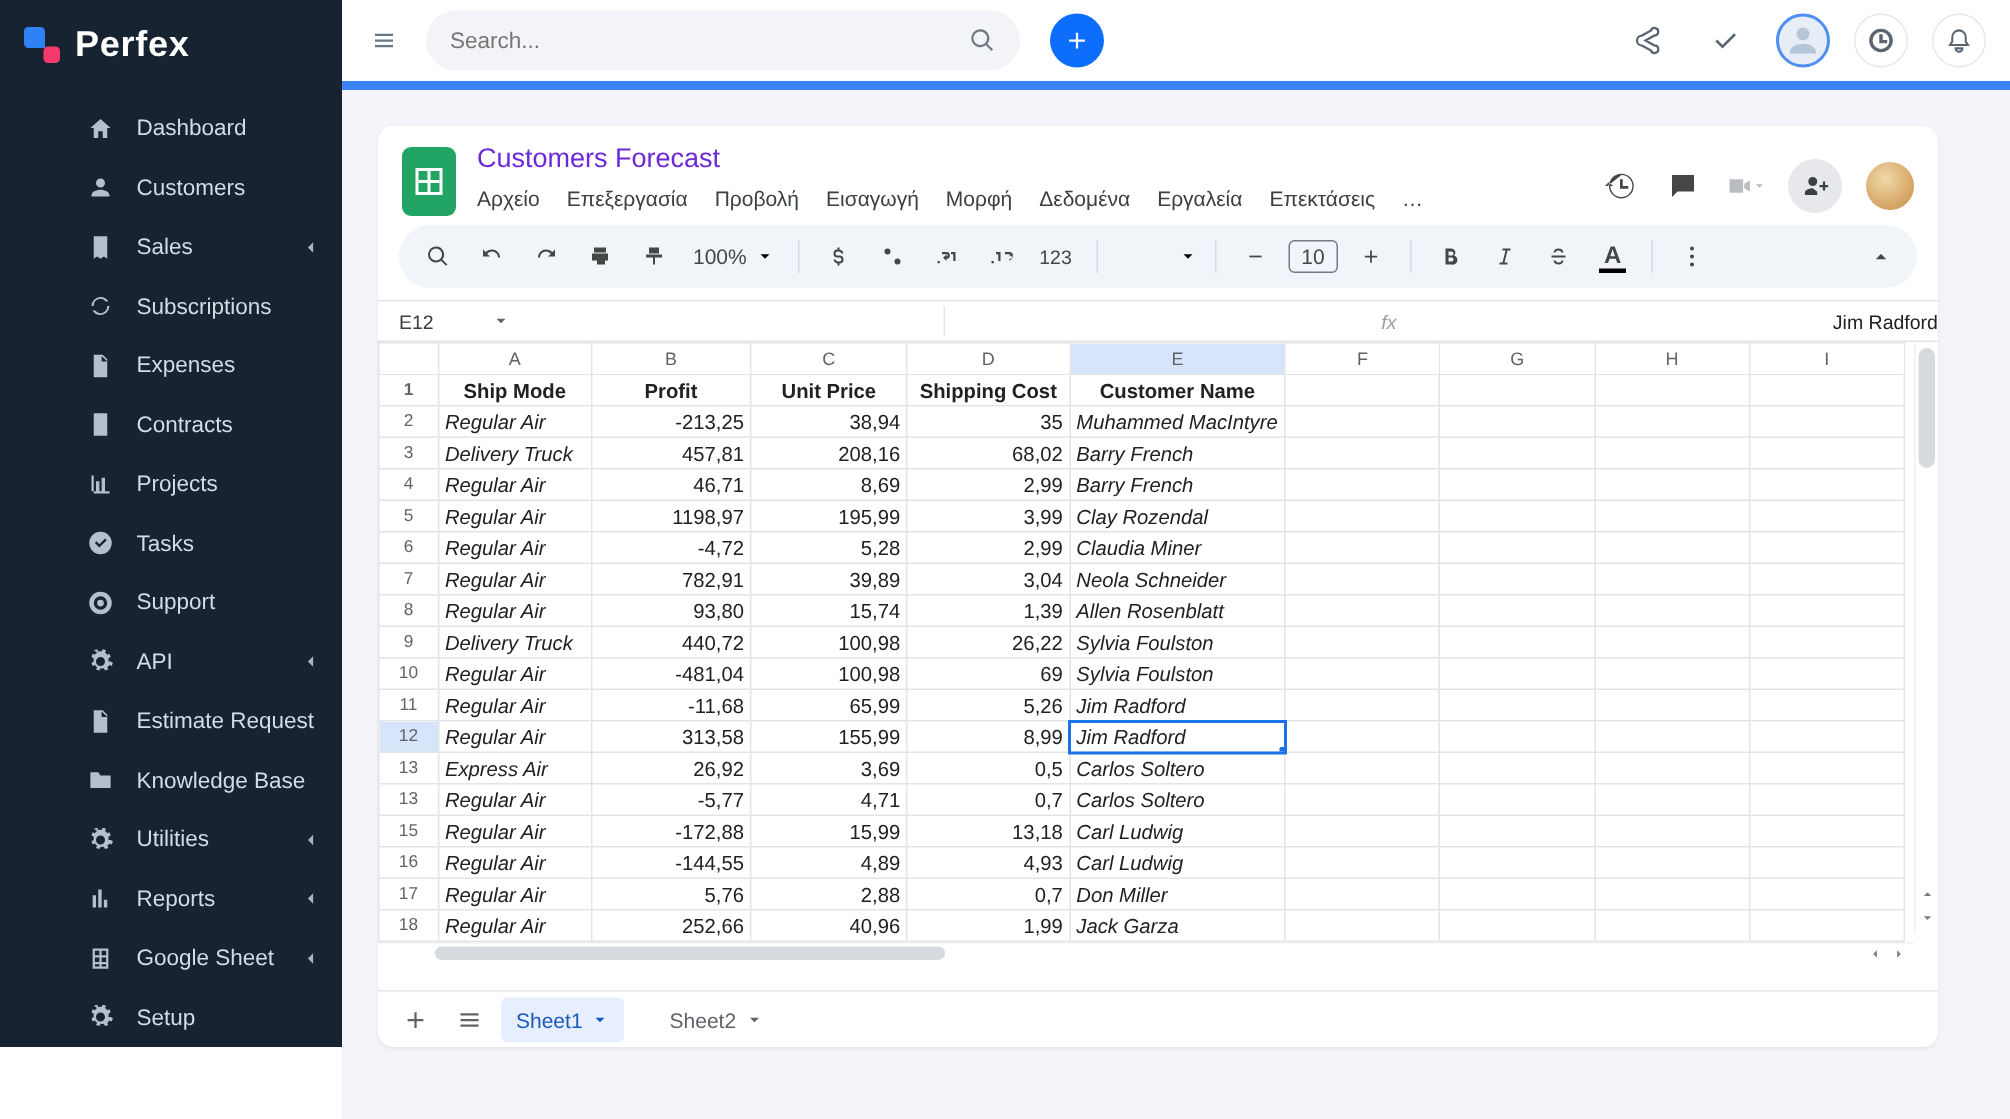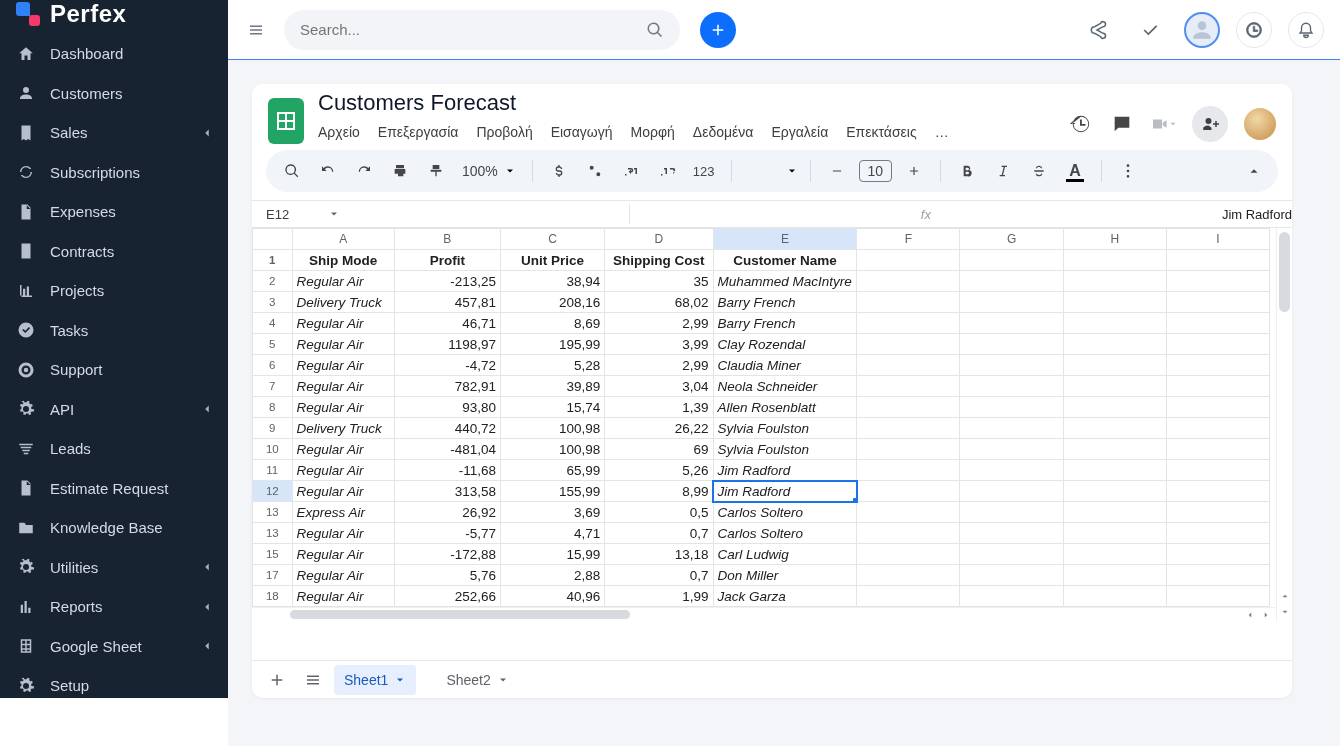--- a/index.html
+++ b/index.html
@@ -6,28 +6,28 @@
   html, body { width: 1340px; height: 746px; font-family: Arial, Helvetica, sans-serif; overflow: hidden; background:#fff; }
   body { display:flex; }
 
   
   .sidebar { width:228px; height:698px; background:#172331; color:#c9d2dd; flex:0 0 228px; display:flex; flex-direction:column; }
   .brand { display:flex; align-items:center; height:60px; padding:0 16px; }
   .brand-logo { width:24px; height:24px; margin-right:10px; position:relative; }
   .brand-logo .p1 { position:absolute; top:0; left:0; width:14px; height:14px; background:#2f81f6; border-radius:3px 3px 0 3px; }
   .brand-logo .p2 { position:absolute; bottom:0; right:0; width:11px; height:11px; background:#f43a6a; border-radius:3px; }
   .brand-text { font-size:24px; font-weight:700; color:#ffffff; letter-spacing:0.5px; }
-  .nav { flex:1; padding-top:6px; }
+  .nav { flex:1; padding-top:6px;margin-left:41px; }
   .nav-item { display:flex; align-items:center; height:39.5px; padding:0 16px; font-size:15px; color:#d3dbe4; cursor:pointer; position:relative; }
   .nav-item .icon { width:20px; height:20px; margin-right:14px; display:flex; align-items:center; justify-content:center; fill:#b6c0cc; color:#b6c0cc; }
   .nav-item .chev { position:absolute; right:14px; width:14px; height:14px; fill:#a8b3c0; }
 
   
   .main { flex:1; display:flex; flex-direction:column; background:#f3f5f8; }
-  .topbar { height:60px; background:#ffffff; display:flex; align-items:center; padding:0 16px; gap:16px; border-bottom:1px solid #3b82f6; }
+  .topbar { height:60px; background:#ffffff; display:flex; align-items:center; padding:0 16px; gap:16px; border-bottom:6px solid #3b82f6; }
   .hamburger { width:24px; height:24px; display:flex; align-items:center; justify-content:center; cursor:pointer; }
   .hamburger svg { fill:#6b7785; }
   .search-wrap { flex:0 0 396px; height:40px; background:#f2f4f7; border-radius:20px; display:flex; align-items:center; padding:0 16px; }
   .search-wrap input { flex:1; border:none; background:transparent; font-size:15px; color:#6b7785; outline:none; }
   .search-wrap .sicon { width:18px; height:18px; fill:#707a86; }
   .add-btn { width:36px; height:36px; border-radius:50%; background:#0d6efd; display:flex; align-items:center; justify-content:center; cursor:pointer; margin-left:4px; }
   .add-btn svg { fill:#fff; }
   .topbar-spacer { flex:1; }
   .top-icon { width:36px; height:36px; display:flex; align-items:center; justify-content:center; cursor:pointer; border-radius:50%; }
   .top-icon.bordered { border:1px solid #e4e8ee; }
@@ -39,21 +39,21 @@
 
   
   .sheet-card { background:#fff; width:1040px; height:614px; border-radius:10px; box-shadow:0 1px 3px rgba(0,0,0,0.06); display:flex; flex-direction:column; overflow:hidden; position:relative;}
   .doc-header { display:flex; align-items:flex-end; padding:10px 16px 0 16px; height:60px; }
   .doc-icon { width:36px; height:46px; background:#21a464; border-radius:6px; display:flex; align-items:center; justify-content:center; margin-right:14px; flex:0 0 36px; }
   .doc-icon .grid { width:18px; height:18px; border:2px solid #fff; position:relative; }
   .doc-icon .grid::before { content:""; position:absolute; left:50%; top:0; bottom:0; width:2px; background:#fff; transform:translateX(-50%);}
   .doc-icon .grid::after { content:""; position:absolute; top:50%; left:0; right:0; height:2px; background:#fff; transform:translateY(-50%);}
   .doc-meta { flex:1; display:flex; flex-direction:column; justify-content:flex-end;}
   .doc-title-row { display:flex; align-items:center; gap:10px; }
-  .doc-title { font-size:22px; color:#0f172a; }
+  .doc-title { font-size:18px; color:#6d28d9; }
   .doc-mini { width:20px; height:20px; fill:#5f6368; cursor:pointer; }
   .menubar { display:flex; gap:18px; font-size:14px; color:#3c4043; margin-top:4px; height:24px; align-items:center;}
   .menubar span { cursor:pointer; }
   .doc-actions { display:flex; align-items:center; gap:14px; padding-bottom:2px;}
   .doc-actions .act { width:28px; height:28px; display:flex; align-items:center; justify-content:center; cursor:pointer; }
   .doc-actions .act svg { fill:#444746; }
   .doc-actions .act.disabled svg { fill:#b9bdc1; }
   .share-btn { width:36px; height:36px; border-radius:50%; background:#e6e8eb; display:flex; align-items:center; justify-content:center; cursor:pointer;}
   .share-btn svg { fill:#3c4043; }
   .g-avatar { width:32px; height:32px; border-radius:50%; background: radial-gradient(circle at 40% 35%, #f1d9a8, #c88b45); margin-left:2px; }
@@ -343,28 +343,20 @@
         <span class="icon">
           <svg width="18" height="18">
             <use href="#i-gear"></use>
           </svg>
         </span>
     <span>API</span>
     <svg class="chev">
           <use href="#i-chev-left"></use>
         </svg>
       </div>
-      <div class="nav-item">
-        <span class="icon">
-          <svg width="18" height="18">
-            <use href="#i-leads"></use>
-          </svg>
-        </span>
-    <span>Leads</span>
-    </div>
       <div class="nav-item">
         <span class="icon">
           <svg width="18" height="18">
             <use href="#i-file"></use>
           </svg>
         </span>
     <span>Estimate Request</span>
     </div>
       <div class="nav-item">
         <span class="icon">
@@ -843,20 +835,32 @@
                   <td class="num ">-172,88</td>
                   <td class="num ">15,99</td>
                   <td class="num ">13,18</td>
                   <td class="txt ">Carl Ludwig</td>
                   <td class="num "></td>
                   <td class="num "></td>
                   <td class="num "></td>
                   <td class="num "></td>
                 </tr>
                 <tr>
+                  <td class="rownum ">16</td>
+                  <td class="txt ">Regular Air</td>
+                  <td class="num ">-144,55</td>
+                  <td class="num ">4,89</td>
+                  <td class="num ">4,93</td>
+                  <td class="txt ">Carl Ludwig</td>
+                  <td class="num "></td>
+                  <td class="num "></td>
+                  <td class="num "></td>
+                  <td class="num "></td>
+                </tr>
+                <tr>
                   <td class="rownum ">17</td>
                   <td class="txt ">Regular Air</td>
                   <td class="num ">5,76</td>
                   <td class="num ">2,88</td>
                   <td class="num ">0,7</td>
                   <td class="txt ">Don Miller</td>
                   <td class="num "></td>
                   <td class="num "></td>
                   <td class="num "></td>
                   <td class="num "></td>

